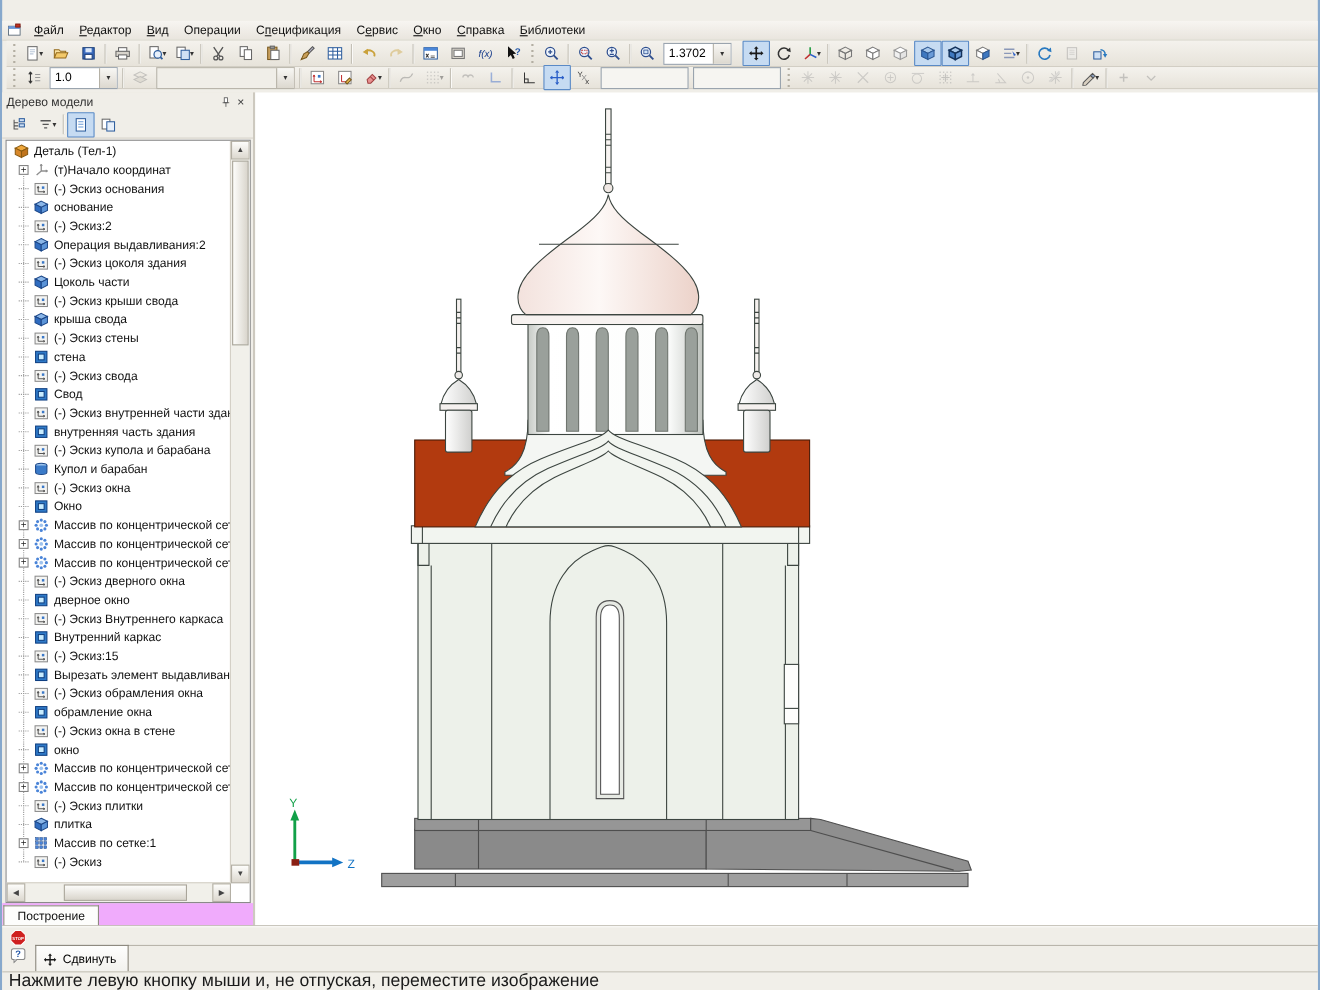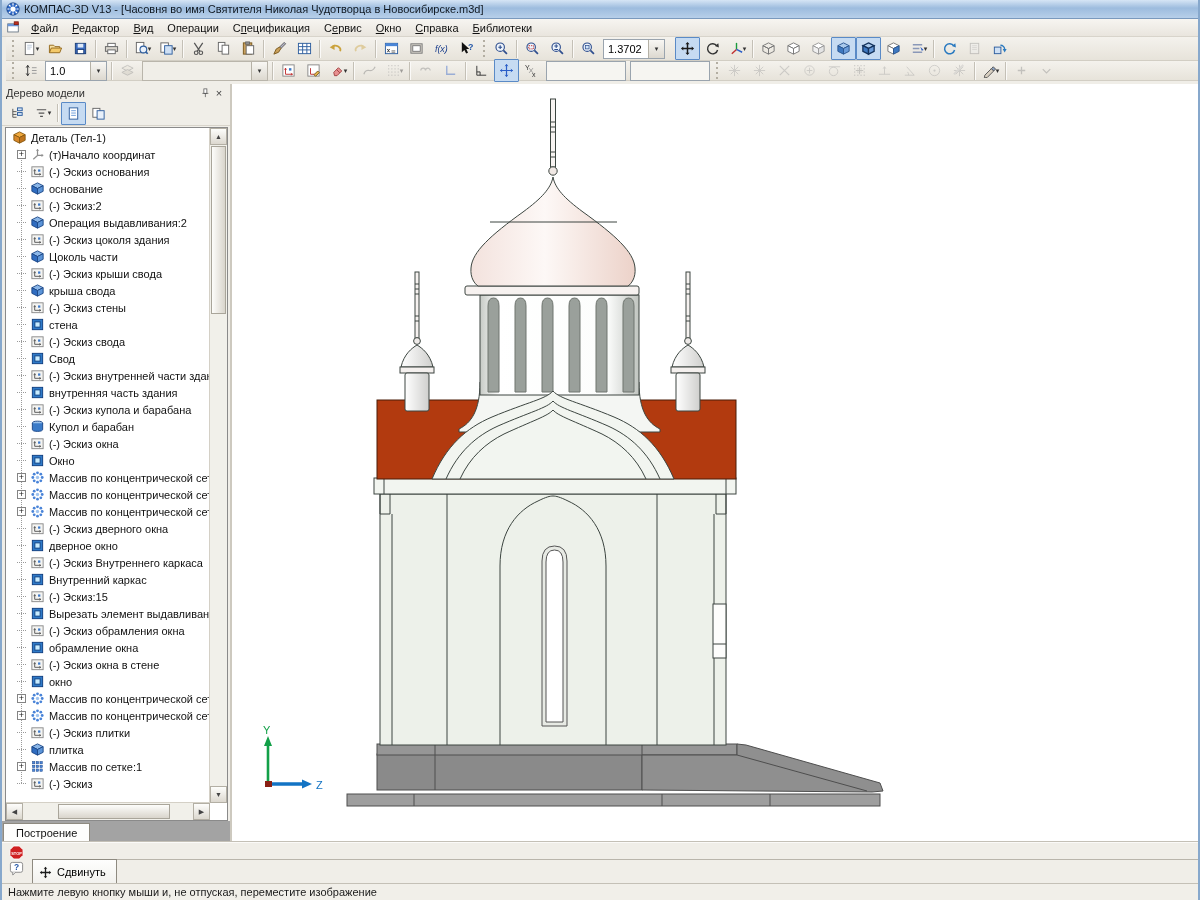--- a/index.html
+++ b/index.html
@@ -53,55 +53,45 @@
   .trow .tlabel{color:#111;}
   #guide{position:absolute;left:15px;top:25px;height:630px;border-left:1px dotted #9a9a9a;}
   
   .sb{position:absolute;background:#f1f0ea;}
   #vscroll{right:0;top:0;width:17px;bottom:17px;border-left:1px solid #d4d0c6;}
   #hscroll{left:0;bottom:0;height:17px;right:17px;border-top:1px solid #d4d0c6;}
   .sbtn{position:absolute;width:17px;height:17px;background:linear-gradient(#fdfdfb,#dcd8cf);border:1px solid #b3afa4;box-sizing:border-box;
     display:flex;align-items:center;justify-content:center;font-size:7px;color:#444;}
   .thumb{position:absolute;background:linear-gradient(90deg,#fdfdfb,#d9d5cc);border:1px solid #a9a59a;box-sizing:border-box;}
   #hscroll .thumb{background:linear-gradient(#fdfdfb,#d9d5cc);}
-  #treetabs{height:22px;display:flex;align-items:flex-end;padding-left:1px;background:#a3a3a3;}
+  #treetabs{height:22px;display:flex;align-items:flex-end;padding-left:1px;background:#f0abfc;}
   .ptab{background:#fdfdfc;border:1px solid #8e8a80;border-bottom:none;padding:3px 12px 4px 12px;color:#111;}
   
   #viewport{position:absolute;left:230px;top:0;right:0;bottom:0;background:#fff;}
   
   #propstrip{position:absolute;left:0;bottom:16px;right:0;height:41px;background:#f0eee8;border-top:1px solid #fbfaf8;box-shadow:0 -1px 0 #c4c0b6;}
   #propicons{position:absolute;left:2px;top:2px;width:24px;display:flex;flex-direction:column;gap:1px;align-items:center;}
   #proparea{position:absolute;left:26px;right:0;top:0;bottom:0;}
   #proptab{position:absolute;left:4px;bottom:0;height:24px;background:linear-gradient(#fefefd,#f2f1ed);
     border:1px solid #8e8a80;border-bottom:none;display:flex;align-items:center;gap:5px;padding:0 10px 0 6px;}
   .propline{position:absolute;left:4px;right:0;bottom:24px;border-top:1px solid #b9b5ab;}
   
   #statusbar{position:absolute;left:0;bottom:0;right:0;height:16px;background:#f1efe9;border-top:1px solid #c4c0b6;
-    display:flex;align-items:center;padding-left:6px;color:#1a1a1a;font-size:11px;}
+    display:flex;align-items:center;padding-left:6px;color:#1a1a1a;font-size:16px;}
   svg{display:block;}
   #model{position:absolute;left:2px;top:0;}
   .roof{fill:var(--roof-red);stroke:#4a1c08;}
   .wallf{fill:var(--wall);stroke:#3c4540;}
   .ln{stroke:#3c4540;fill:none;}
 </style>
 </head>
 <body>
 
 <div id="app">
 
-  <div id="titlebar">
-    <span>
-        <svg width="14" height="14" viewBox="0 0 16 16">
-          <circle cx="8" cy="8" r="7" fill="#2b66c4" stroke="#123e86"></circle>
-          <circle cx="8" cy="8" r="3" fill="#fff"></circle>
-          <path d="M8 1.5 V4 M8 12 V14.5 M1.5 8 H4 M12 8 H14.5 M3.4 3.4 L5.2 5.2 M10.8 10.8 L12.6 12.6 M12.6 3.4 L10.8 5.2 M5.2 10.8 L3.4 12.6" stroke="#fff" stroke-width="1.4"></path>
-        </svg>
-      </span>
-    <span class="ttl">КОМПАС-3D V13 - [Часовня во имя Святителя Николая Чудотворца в Новосибирске.m3d]</span>
-  </div>
 
   <div id="menubar">
     <span style="margin-right:4px">
         <svg width="14" height="13" viewBox="0 0 16 16">
           <rect x="1.5" y="3.5" width="13" height="10" fill="#fff" stroke="#5a6a7a"></rect>
           <rect x="1.5" y="3.5" width="13" height="3" fill="#6a96d8"></rect>
           <rect x="9.5" y="1" width="5" height="3.5" fill="#c03020" stroke="#7a1a10"></rect>
         </svg>
       </span>
     <span id="menuitems"><span class="menu-item"><u>Ф</u>айл</span><span class="menu-item"><u>Р</u>едактор</span><span class="menu-item"><u>В</u>ид</span><span class="menu-item">Операции</span><span class="menu-item">С<u>п</u>ецификация</span><span class="menu-item">С<u>е</u>рвис</span><span class="menu-item"><u>О</u>кно</span><span class="menu-item"><u>С</u>правка</span><span class="menu-item"><u>Б</u>иблиотеки</span></span>

